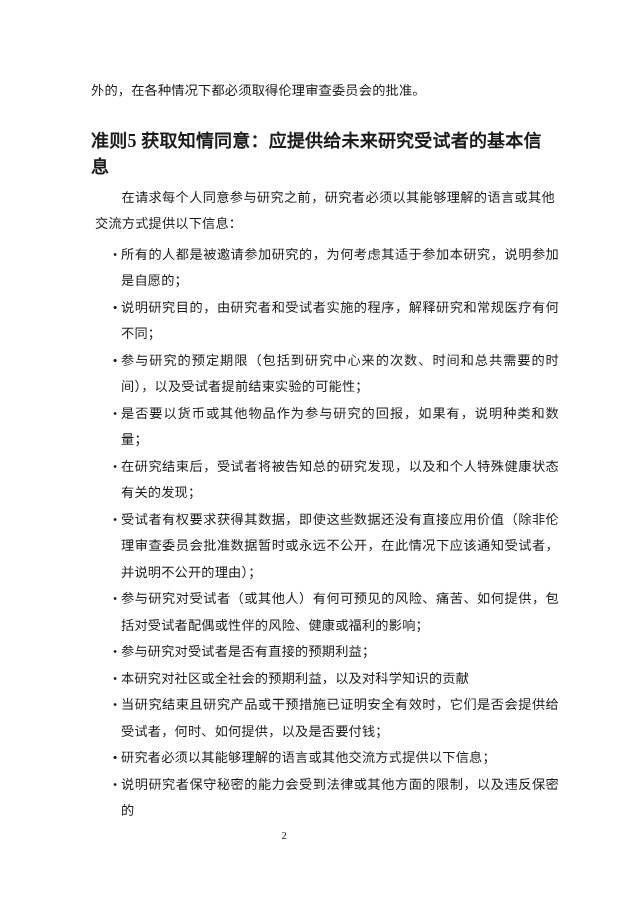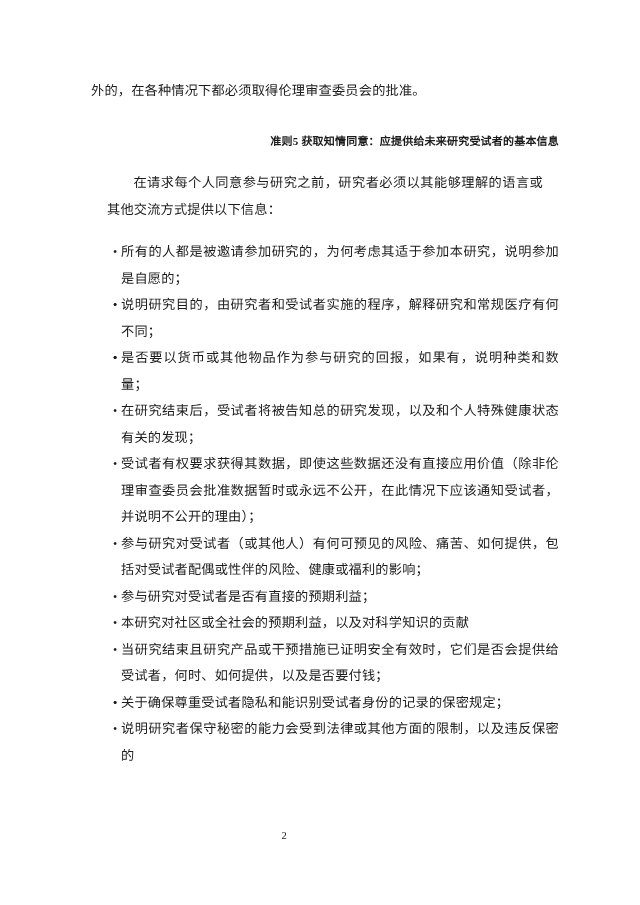--- a/index.html
+++ b/index.html
@@ -24,27 +24,27 @@
     font-size: 13.2px;
     line-height: 26.5px;
     text-align: justify;
     letter-spacing: 0.2px;
   }
   .cont-line {
     margin: 0;
   }
   .heading {
     margin: 23px 0 0 0;
-    text-align: right;
+    text-align: left;
     font-weight: bold;
-    font-size: 11px;
+    font-size: 18px;
     line-height: 26.5px;
   }
   .intro {
-    margin: 16px;
+    margin: 4px;
     text-indent: 2em;
   }
   .bullets {
     list-style: none;
     margin: 0;
     padding: 0;
   }
   .bullets li {
     position: relative;
     padding-left: 30px;
@@ -73,27 +73,27 @@
 <div class="page">
   <div class="content">
     <p class="cont-line">外的，在各种情况下都必须取得伦理审查委员会的批准。</p>
     <p class="heading">准则5 获取知情同意：应提供给未来研究受试者的基本信息</p>
     <p class="intro">在请求每个人同意参与研究之前，研究者必须以其能够理解的语言或其他交流方式提供以下信息：</p>
     <ul class="bullets">
       <li><span class="marker">•</span><span>所有的人都是被邀请参加研究的，为何考虑其适于参加本研究，说明参加是自愿的；</span></li>
       <li><span class="marker">•</span></li>
       <li><span class="marker">•</span><span>说明研究目的，由研究者和受试者实施的程序，解释研究和常规医疗有何不同；</span></li>
       <li><span class="marker">•</span></li>
-      <li><span class="marker">•</span></li>
+      <li><span class="marker">•</span><span>参与研究的预定期限（包括到研究中心来的次数、时间和总共需要的时间），以及受试者提前结束实验的可能性；</span></li>
       <li><span class="marker">•</span><span>是否要以货币或其他物品作为参与研究的回报，如果有，说明种类和数量；</span></li>
       <li><span class="marker">•</span><span>在研究结束后，受试者将被告知总的研究发现，以及和个人特殊健康状态有关的发现；</span></li>
       <li><span class="marker">•</span><span>受试者有权要求获得其数据，即使这些数据还没有直接应用价值（除非伦理审查委员会批准数据暂时或永远不公开，在此情况下应该通知受试者，并说明不公开的理由）；</span></li>
       <li><span class="marker">•</span><span>参与研究对受试者（或其他人）有何可预见的风险、痛苦、如何提供，包括对受试者配偶或性伴的风险、健康或福利的影响；</span></li>
       <li><span class="marker">•</span><span>参与研究对受试者是否有直接的预期利益；</span></li>
       <li><span class="marker">•</span><span>本研究对社区或全社会的预期利益，以及对科学知识的贡献</span></li>
       <li><span class="marker">•</span><span>当研究结束且研究产品或干预措施已证明安全有效时，它们是否会提供给受试者，何时、如何提供，以及是否要付钱；</span></li>
       <li><span class="marker">•</span></li>
-      <li><span class="marker">•</span><span>关于确保尊重受试者隐私和能识别受试者身份的记录的保密规定；</span></li>
+      <li><span class="marker">•</span><span>研究者必须以其能够理解的语言或其他交流方式提供以下信息；</span></li>
       <li><span class="marker">•</span><span>说明研究者保守秘密的能力会受到法律或其他方面的限制，以及违反保密的</span></li>
     </ul>
   </div>
   <div class="page-number">2</div>
 </div>
 
 </body></html>

